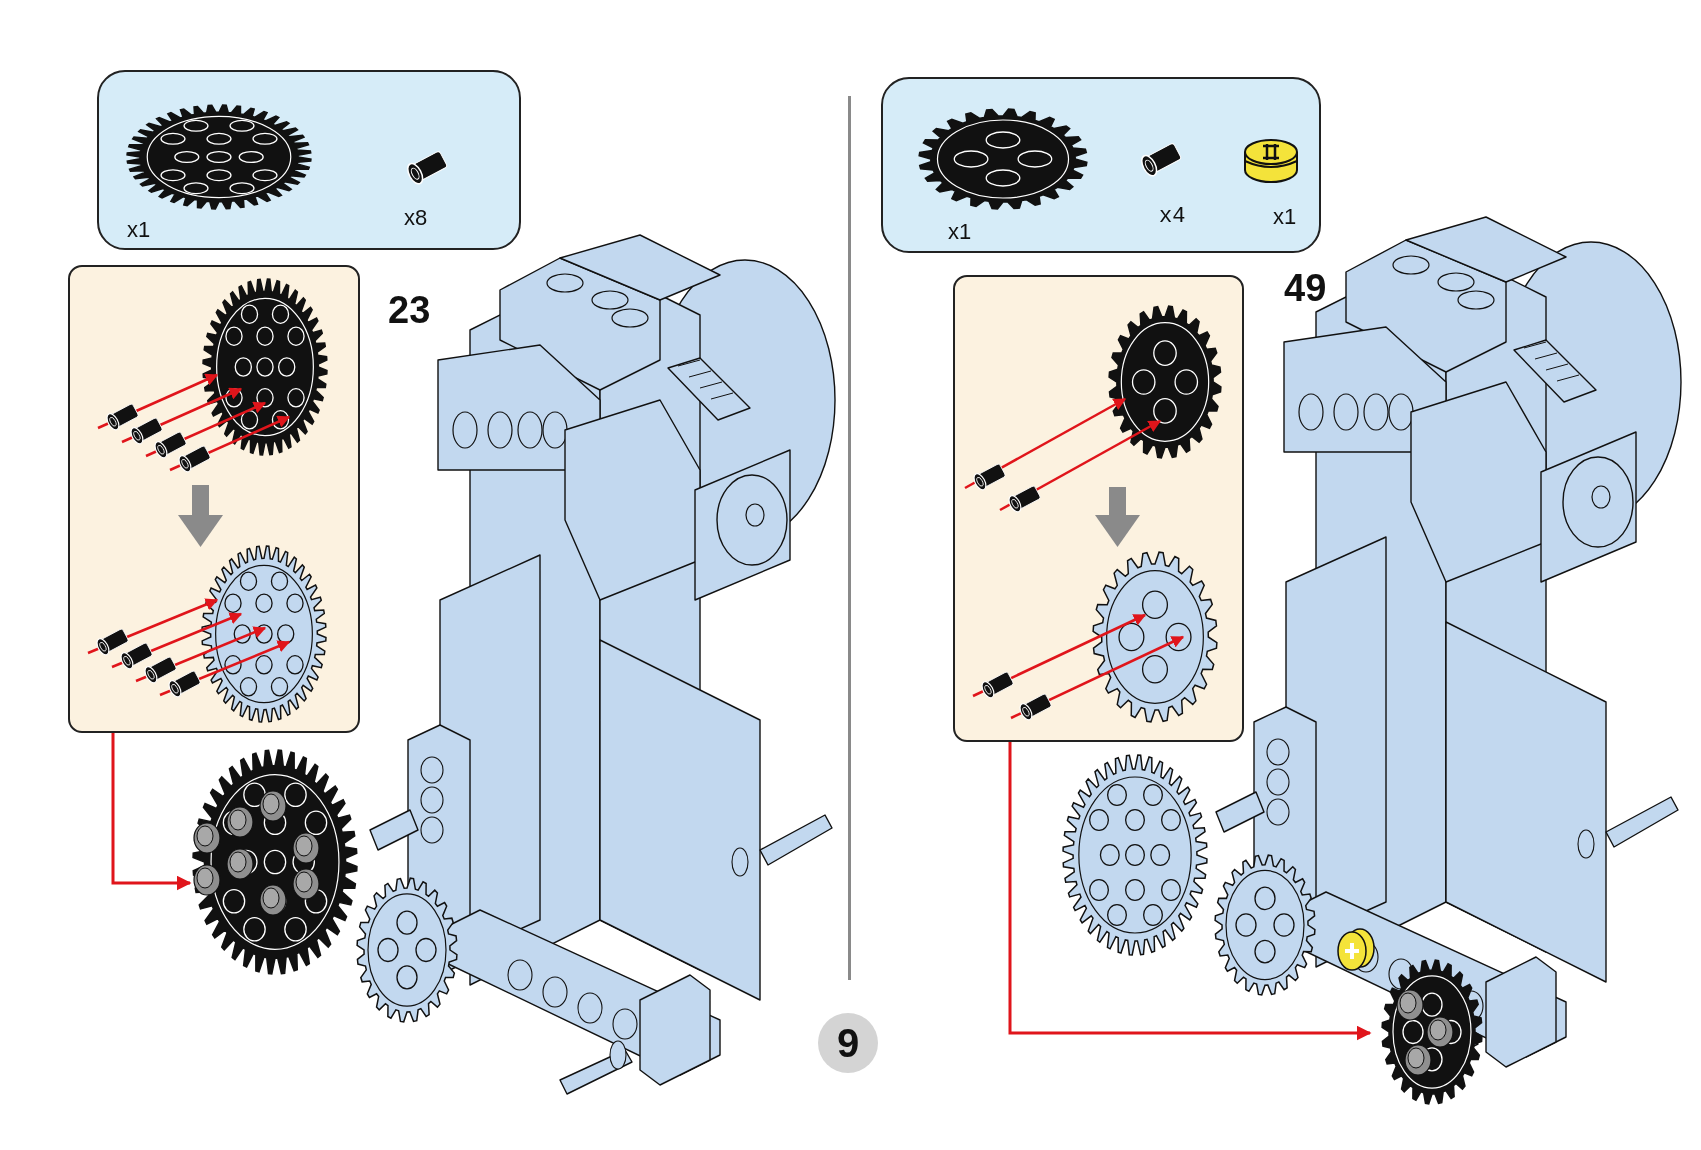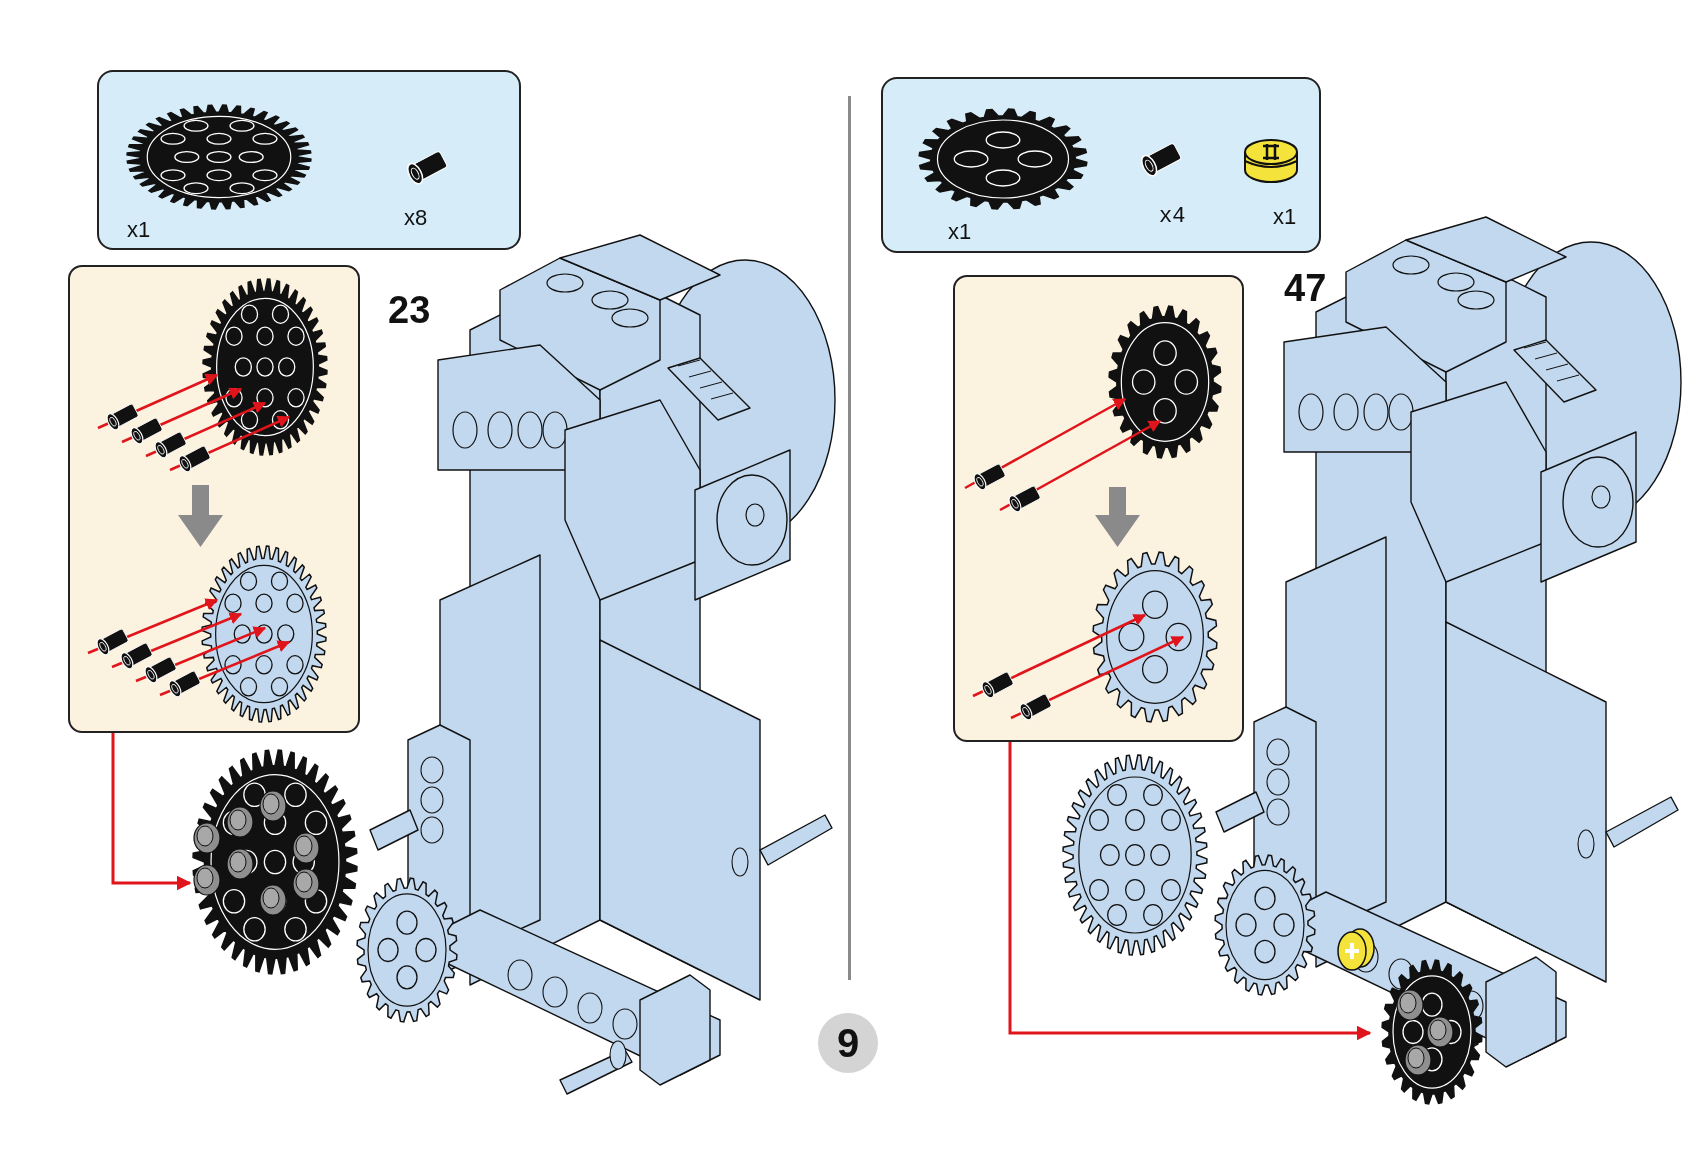--- a/index.html
+++ b/index.html
@@ -1,17 +1,17 @@
 <!DOCTYPE html>
 <html><head>
 <meta charset="utf-8">
 <style>
   html, body { margin:0; padding:0; background:#ffffff; }
   body { width:1701px; height:1150px; position:relative; overflow:hidden; font-family:"Liberation Sans", sans-serif; }
-  .parts-box { position:absolute; background:#d6ecf8; border:2px solid #222; border-radius:16px; box-sizing:border-box; }
+  .parts-box { position:absolute; background:#d6ecf8; border:2px solid #222; border-radius:28px; box-sizing:border-box; }
   .callout { position:absolute; background:#fcf2e0; border:2px solid #222; border-radius:14px; box-sizing:border-box; }
   .qty { position:absolute; font-size:22px; color:#111; font-family:"Liberation Sans", sans-serif; }
   .step-num { position:absolute; font-size:38px; font-weight:bold; color:#111; font-family:"Liberation Sans", sans-serif; }
   .divider { position:absolute; left:848px; top:96px; width:3px; height:884px; background:#8a8a8a; }
   .page-badge { position:absolute; left:818px; top:1013px; width:60px; height:60px; border-radius:50%; background:#d4d4d4; display:flex; align-items:center; justify-content:center; font-size:40px; font-weight:bold; color:#111; }
   svg.abs { position:absolute; left:0; top:0; overflow:visible; }
   .icon { position:absolute; }
 </style>
 </head>
 <body>
@@ -291,21 +291,21 @@
       <line x1="56" y1="18" x2="56" y2="36" stroke="#111" stroke-width="2"></line>
       <path d="M4,27 Q30,39 56,27" fill="none" stroke="#111" stroke-width="2"></path>
       <ellipse cx="30" cy="18" rx="26" ry="12" fill="#f4e33a" stroke="#111" stroke-width="2"></ellipse>
       <path d="M22,12 L38,12 M22,24 L38,24 M26,10 L26,26 M34,10 L34,26" stroke="#111" stroke-width="2.5"></path>
     </svg>
     <span class="qty" style="left:65px;top:140px;">x1</span>
     <span class="qty" style="left:276px;top:125px;font-family:Liberation Mono, monospace;">x4</span>
     <span class="qty" style="left:390px;top:125px;">x1</span>
   </div>
 
-  <span class="step-num" style="left:1284px;top:267px;">47</span>
+  <span class="step-num" style="left:1284px;top:267px;">49</span>
 
   <div class="callout" style="left:953px;top:275px;width:291px;height:467px;">
     <svg class="icon" style="left:148px;top:25px;" width="125" height="160" viewBox="0 0 125 160">
       <g class="gear">
           <path d="M110.16,80 L117.88009970136179,84.97063782149087 L117.52091223693338,89.91999060872392 L109.23461910421958,92.75110344697414L108.51898779408153,96.91641278790075 L115.02808725172592,104.42939936304029 L113.73725382063205,109.08394085974683 L105.19339123221427,108.90798879271392L103.70778344625856,112.67999999999999 L108.56229828894254,122.22333770948977 L106.42778705630917,126.26586860466277 L98.20860512818754,123.09484247494049L96.05426258194413,126.21649921835274 L98.92336564560387,137.13982536840228 L96.09064002448835,140.29485386213386 L88.75626242222404,134.34485386009436L86.08000000000001,136.6034203913509 L86.76816665226407,148.1623283564843 L83.43027221244503,150.2148444708578 L77.48052464900027,141.8913532638001L74.4647252121374,143.1329120062535 L72.92505803290318,154.5396813106455 L69.30946676432289,155.3498094644096 L65.14981470372369,145.22005922287514L62,145.36 L58.33742476311198,155.83727816613387 L54.69053323567712,155.3498094644096 L52.60445009170327,144.10412592715514L49.5352747878626,143.1329120062535 L43.99938994302296,151.96668984162804 L40.569727787554974,150.2148444708578 L40.699376679052904,138.6196023865765L37.920000000000016,136.6034203913509 L30.888066950902292,143.19169053499346 L27.90935997551164,140.29485386213386 L30.245905544780687,129.14024981682596L27.945737418055877,126.21649921835274 L19.896970781177274,130.11028194760524 L17.572212943690836,126.26586860466278 L21.95642347150941,116.3120704301612L20.292216553741433,112.67999999999999 L11.775126474169454,113.6139404566441 L10.262746179367944,109.08394085974683 L16.395844963515714,101.00928345221465L15.481012205918475,96.91641278790078 L7.076024297419096,94.82686447322577 L6.479087763066616,89.91999060872392 L13.943114256828856,84.27474852648216L13.840000000000003,80.00000000000001 L6.119900298638207,75.02936217850915 L6.479087763066616,70.08000939127606 L14.765380895780424,67.24889655302584L15.481012205918468,63.08358721209927 L8.971912748274079,55.570600636959725 L10.262746179367937,50.91605914025318 L18.806608767785733,51.09201120728609L20.292216553741433,47.31999999999999 L15.437701711057457,37.77666229051025 L17.572212943690815,33.73413139533726 L25.791394871812443,36.9051575250595L27.945737418055863,33.78350078164726 L25.076634354396134,22.86017463159773 L27.909359975511634,19.705146137866144 L35.24373757777596,25.65514613990564L37.91999999999998,23.396579608649105 L37.23183334773593,11.83767164351569 L40.56972778755494,9.78515552914223 L46.51947535099973,18.1086467361999L49.535274787862605,16.8670879937465 L51.07494196709679,5.460318689354494 L54.69053323567711,4.650190535590411 L58.85018529627633,14.779940777124878L61.99999999999999,14.64 L65.66257523688797,4.162721833866129 L69.30946676432288,4.650190535590397 L71.39554990829674,15.895874072844862L74.46472521213738,16.867087993746487 L80.00061005697704,8.033310158371961 L83.43027221244503,9.785155529142216 L83.3006233209471,21.380397613423483L86.08000000000001,23.39657960864909 L93.1119330490977,16.808309465006545 L96.09064002448835,19.70514613786613 L93.75409445521933,30.859750183174057L96.05426258194413,33.78350078164724 L104.10302921882271,29.889718052394727 L106.42778705630916,33.734131395337215 L102.04357652849058,43.6879295698388L103.70778344625856,47.31999999999997 L112.22487352583055,46.38605954335589 L113.73725382063205,50.916059140253125 L107.60415503648429,58.99071654778534L108.51898779408153,63.083587212099246 L116.92397570258089,65.17313552677422 L117.52091223693338,70.08000939127606 L110.05688574317114,75.72525147351787 Z" fill="#111" stroke="#111" stroke-width="1.5"></path>
           <ellipse cx="62" cy="80" rx="43.68" ry="59.28" fill="none" stroke="#ffffff" stroke-width="1.2"></ellipse>
           <ellipse cx="62" cy="108.88" rx="11.200000000000001" ry="12.160000000000002" fill="#111" stroke="#ffffff" stroke-width="1.3"></ellipse>
           <ellipse cx="62" cy="51.120000000000005" rx="11.200000000000001" ry="12.160000000000002" fill="#111" stroke="#ffffff" stroke-width="1.3"></ellipse>
           <ellipse cx="83.28" cy="80" rx="11.200000000000001" ry="12.160000000000002" fill="#111" stroke="#ffffff" stroke-width="1.3"></ellipse>
           <ellipse cx="40.72" cy="80" rx="11.200000000000001" ry="12.160000000000002" fill="#111" stroke="#ffffff" stroke-width="1.3"></ellipse>

